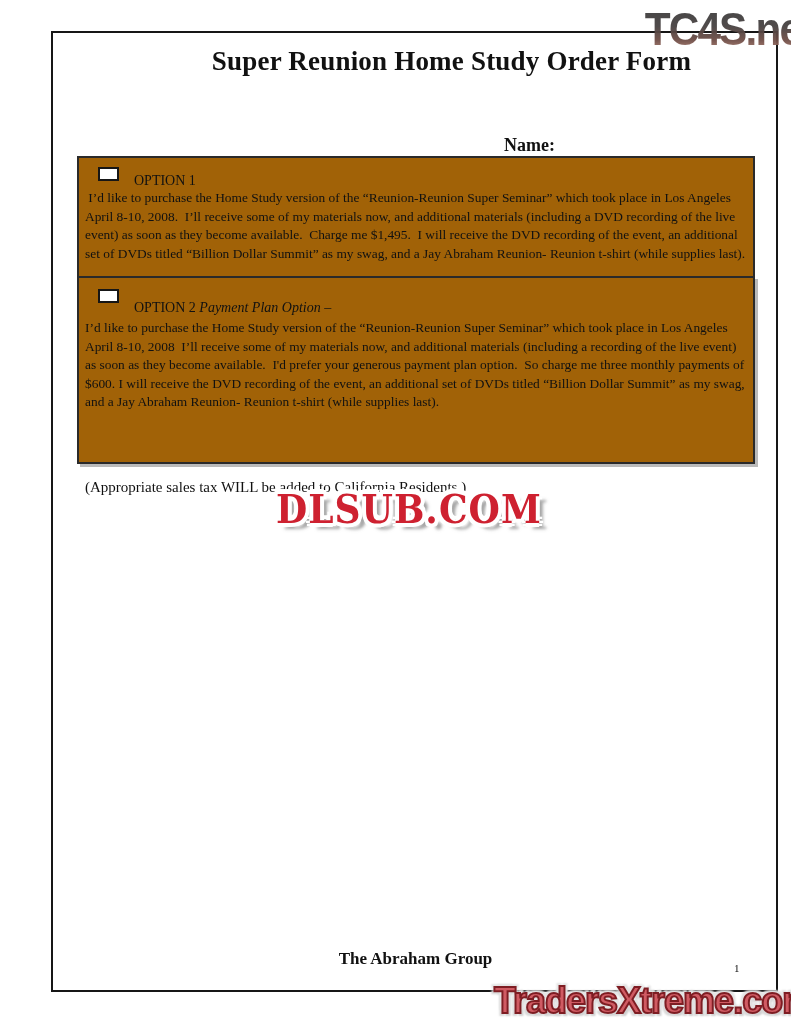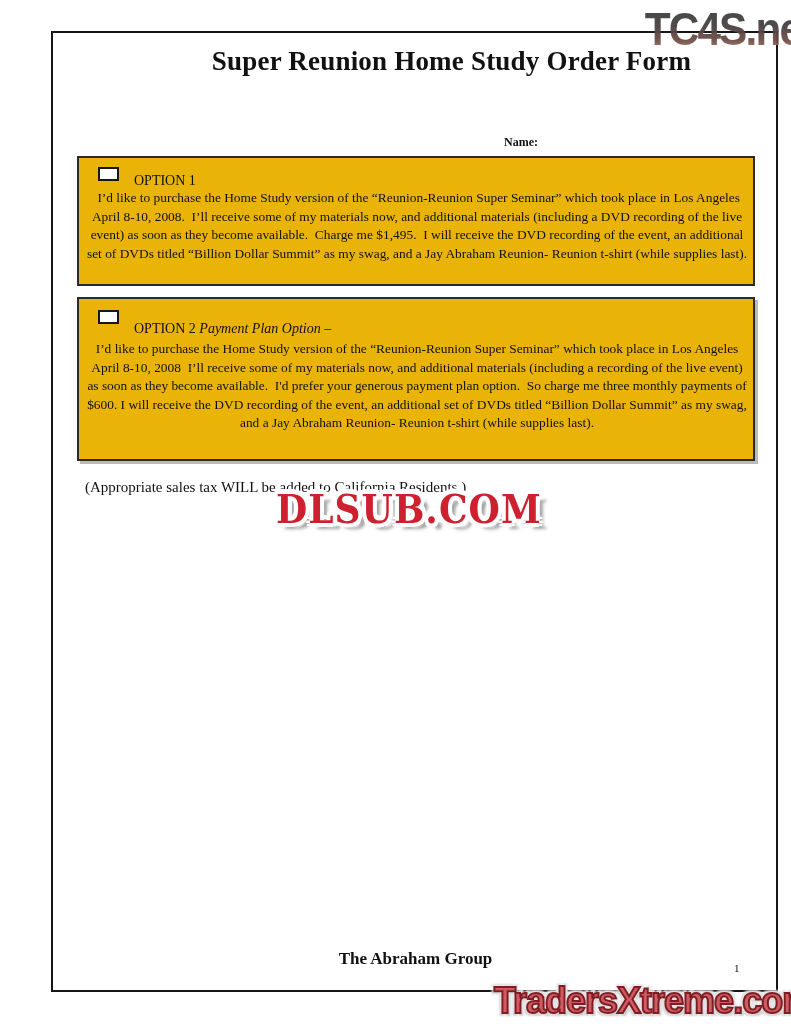--- a/index.html
+++ b/index.html
@@ -9,34 +9,34 @@
         border:2px solid #161616;box-sizing:border-box;}
   
   .wm-top{position:absolute;top:2px;right:-2px;z-index:5;
         font-family:"Liberation Sans", sans-serif;font-weight:bold;font-size:46px;
         letter-spacing:-2px;transform:scaleX(0.92);transform-origin:right top;
         background:linear-gradient(180deg,#3c3c3c 0%,#474242 45%,#6e4d46 70%,#a3766b 88%,#cdb2a9 100%);
         -webkit-background-clip:text;background-clip:text;color:transparent;opacity:.95;}
   .title{position:absolute;left:0;top:46px;width:100%;text-align:center;
         font-size:27px;font-weight:bold;letter-spacing:.2px;padding-left:36px;}
   .sign-line{position:absolute;left:64px;top:135px;font-size:13.5px;font-weight:bold;}
-  .name-label{position:absolute;left:484px;top:135px;font-size:12px;font-weight:bold;}
-  .opt-box{position:absolute;left:57px;width:678px;border:2px solid #2a2a2a;box-sizing:border-box;background:#eab308;}
+  .name-label{position:absolute;left:484px;top:135px;font-size:18px;font-weight:bold;}
+  .opt-box{position:absolute;left:57px;width:678px;border:2px solid #2a2a2a;box-sizing:border-box;background:#a16207;}
   .opt-box.b1{top:156px;height:130px;}
-  .opt-box.b2{top:297px;height:164px;box-shadow:3px 3px 0 rgba(130,130,130,.55);}
+  .opt-box.b2{top:276px;height:188px;box-shadow:3px 3px 0 rgba(130,130,130,.55);}
   .checkbox{position:absolute;left:19px;width:21px;height:14px;border:2px solid #161616;
         box-sizing:border-box;background:#fff;cursor:pointer;}
   .b1 .checkbox{top:9px;}
   .b2 .checkbox{top:11px;}
   .opt-label{position:absolute;left:55px;font-size:14px;}
   .b1 .opt-label{top:15px;}
   .b2 .opt-label{top:22px;}
   .opt-sub{font-style:italic;}
   .opt-body{position:absolute;left:6px;width:664px;font-size:13.4px;line-height:18.6px;
-        white-space:pre-wrap;text-align:center;}
+        white-space:pre-wrap;}
   .b1 .opt-body{top:31px;}
   .b2 .opt-body{top:41px;}
   .notes{position:absolute;left:65px;top:479px;font-size:15px;line-height:16.8px;}
   
   .wm-mid{position:absolute;left:256px;top:486px;z-index:6;
         font-family:"DejaVu Serif", serif;font-weight:bold;font-size:36px;letter-spacing:1px;
         color:#ce2130;transform:scaleY(1.08);transform-origin:left top;
         text-shadow:-3px -3px 0 #fff,3px -3px 0 #fff,-3px 3px 0 #fff,3px 3px 0 #fff,
                     -4px 0 0 #fff,4px 0 0 #fff,0 -4px 0 #fff,0 4px 0 #fff,
                     7px 6px 3px rgba(140,140,140,.8);}

